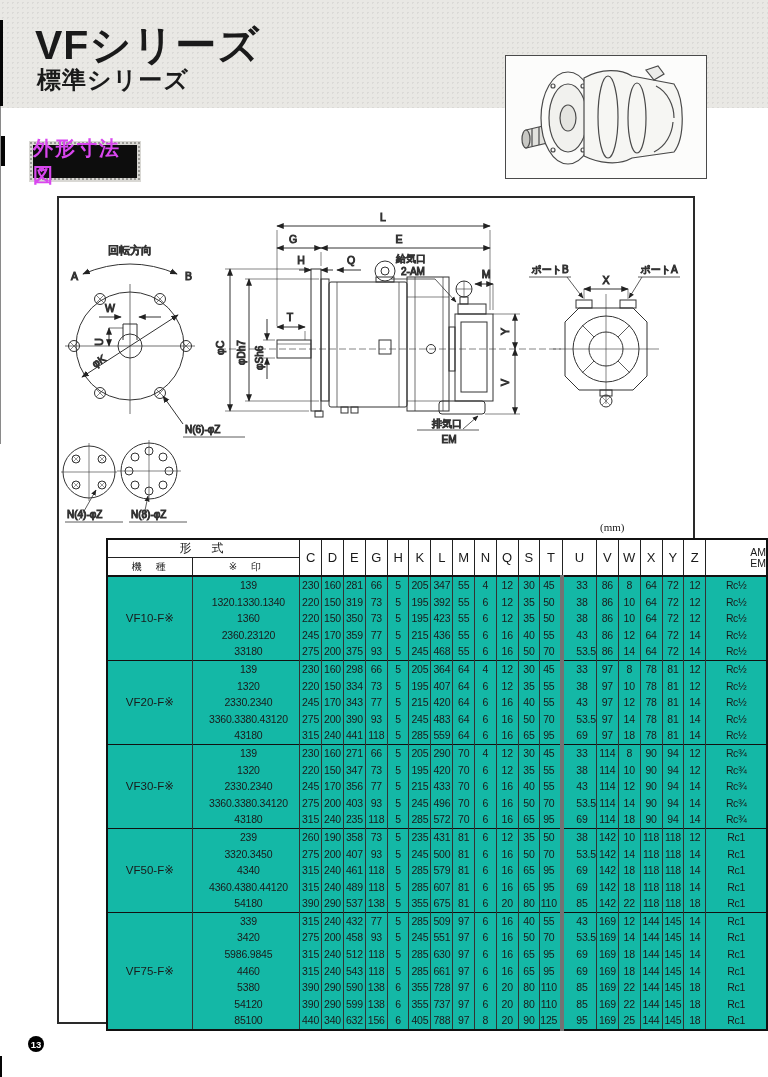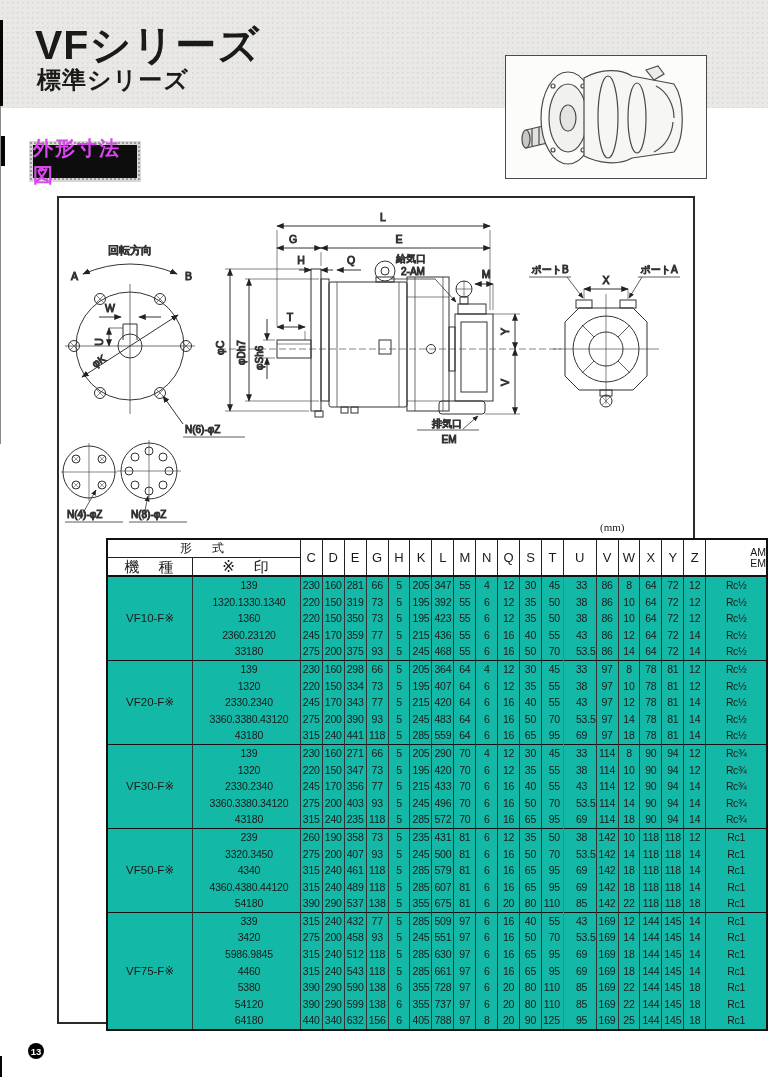--- a/index.html
+++ b/index.html
@@ -49,40 +49,40 @@
     position:absolute;left:61px;top:538px;border-collapse:collapse;
     table-layout:fixed;background:#14b8a6;
     border:2px solid #111;
     margin-left:45px;
   }
   table.dim th{
     border:1px solid #222;font-weight:400;padding:0;
     font-size:13px;line-height:15px;height:17px;background:#fff;
   }
   table.dim th.hmodel{font-size:12px;letter-spacing:4px;}
-  table.dim th.hsub{font-size:15px;letter-spacing:2px;}
+  table.dim th.hsub{font-size:10px;letter-spacing:2px;}
   table.dim thead{border-bottom:2px solid #111;}
   table.dim th.hamem{font-size:10.5px;line-height:11px;letter-spacing:0;padding-left:44px;}
   table.dim td{
     border-left:1px solid #333;border-right:1px solid #333;
     border-top:none;border-bottom:none;
     padding:0;font-size:10.5px;line-height:16.6px;height:16.6px;
     text-align:center;white-space:nowrap;overflow:hidden;letter-spacing:-0.2px;
   }
   table.dim tr.gs td{border-top:1.6px solid #111;}
   table.dim td.machine{font-size:11.5px;letter-spacing:0;}
   table.dim td.mark{text-align:center;padding-left:5px;}
-  table.dim td.t{text-align:right;padding-right:3px;border-right:1px solid #737373;}
+  table.dim td.t{text-align:center;padding-right:3px;border-right:4px solid #737373;}
   table.dim td.u{text-align:left;padding-left:12px;border-left:1px solid #999;}
   table.dim td.port{letter-spacing:-0.4px;}
   
   .pagenum{
     position:absolute;left:28px;top:1036px;width:16px;height:16px;border-radius:50%;
     background:#000;color:#fff;font-size:9.5px;font-weight:700;
-    display:flex;align-items:center;justify-content:center;margin-top:7px;
+    display:flex;align-items:center;justify-content:center;
   }
   
   .art1{position:absolute;left:0;top:20px;width:3px;height:86px;background:#050505;}
   .art2{position:absolute;left:0;top:136px;width:5px;height:30px;background:#050505;}
   .art3{position:absolute;left:0;top:106px;width:1px;height:338px;background:#8a8a8a;}
   .art4{position:absolute;left:0;top:1056px;width:2px;height:21px;background:#050505;}
 </style>
 </head>
 <body>
 
@@ -941,21 +941,21 @@
         <td class="t">110</td>
         <td class="u">85</td>
         <td>169</td>
         <td>22</td>
         <td>144</td>
         <td>145</td>
         <td>18</td>
         <td class="port">Rc1</td>
       </tr>
       <tr>
-        <td class="mark">64180</td>
+        <td class="mark">85100</td>
         <td>440</td>
         <td>340</td>
         <td>632</td>
         <td>156</td>
         <td>6</td>
         <td>405</td>
         <td>788</td>
         <td>97</td>
         <td>8</td>
         <td>20</td>

